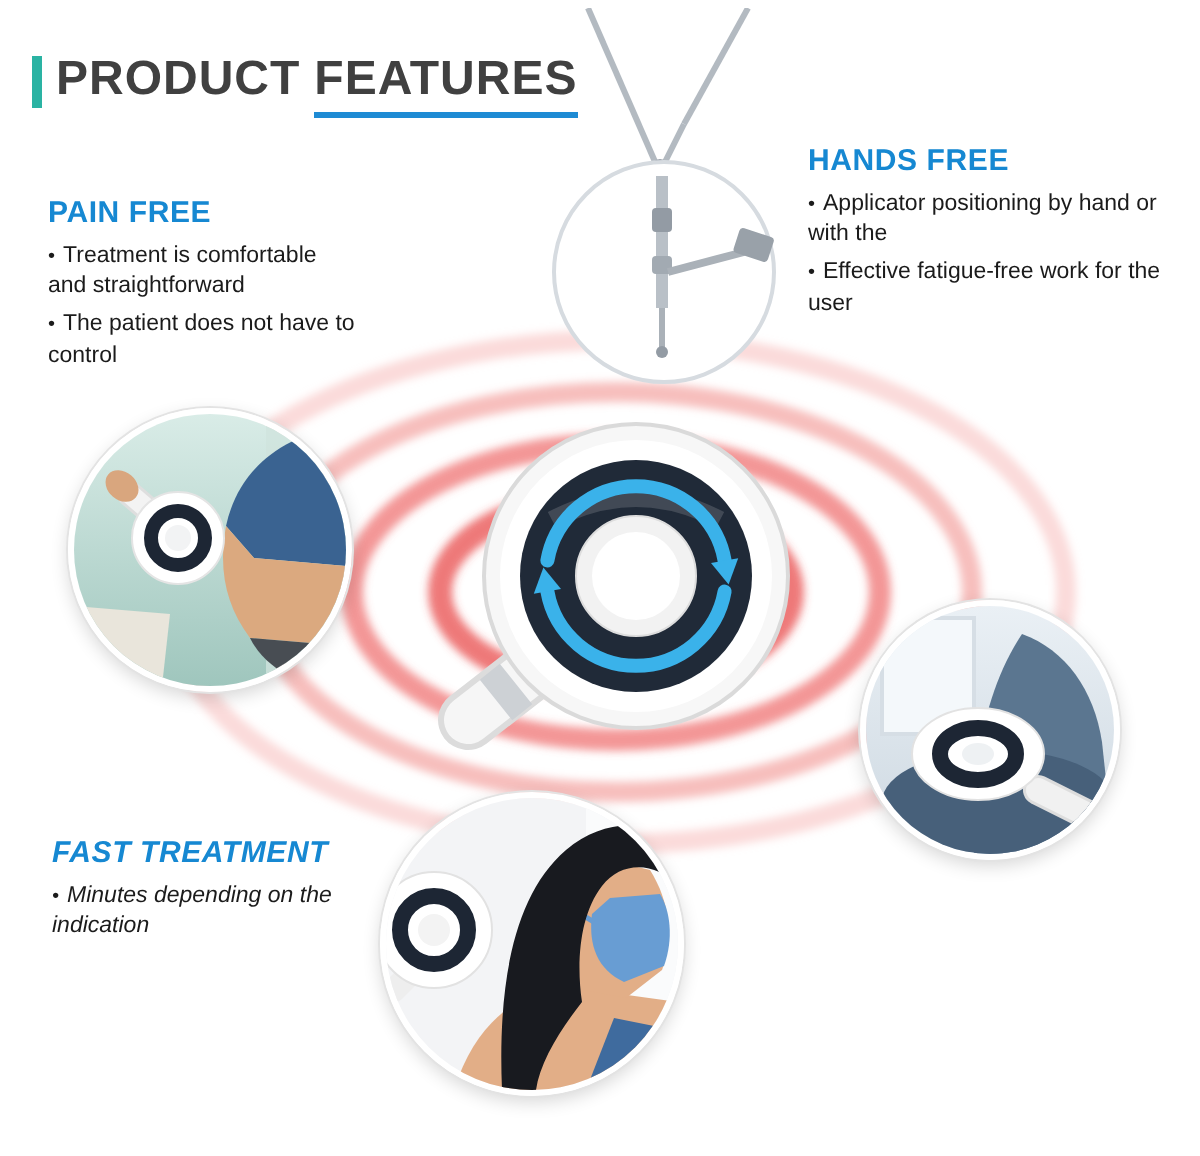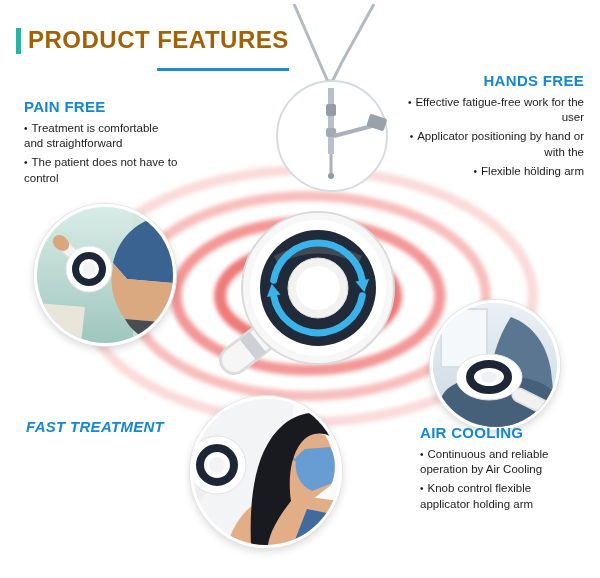--- a/index.html
+++ b/index.html
@@ -4,29 +4,29 @@
 <style>
   html,body{margin:0;padding:0;background:#fff;}
   .canvas{position:relative;width:600px;height:578px;background:#ffffff;overflow:hidden;
           font-family:"Liberation Sans",sans-serif;}
   svg{display:block;}
   .abs{position:absolute;}
 
   
   .title{position:absolute;left:16px;top:26px;display:flex;align-items:flex-start;gap:7px;}
   .tbar{width:5px;height:26px;background:#2ab3a3;margin-top:2px;}
-  .tword{font-size:24px;font-weight:bold;color:#a16207;letter-spacing:.5px;}
-  .tword.u{border-bottom:3px solid #1e8bd4;padding-bottom:14px;}
+  .tword{font-size:24px;font-weight:bold;color:#404040;letter-spacing:.5px;}
+  .tword.u{border-bottom:3px solid #1e8bd4;padding-bottom:2px;}
 
   
   .feature h3{margin:0 0 6px 0;font-size:15px;font-weight:bold;color:#1688d2;letter-spacing:.3px;}
   .bullet{font-size:11.5px;color:#1b1b1b;line-height:1.32;margin-bottom:4px;}
   .bullet .b{margin-right:4px;font-size:10px;}
   .f-pain{left:24px;top:98px;width:154px;}
-  .f-hands{left:404px;top:72px;width:180px;text-align:right;}
+  .f-hands{left:404px;top:72px;width:180px;}
   .f-fast{left:26px;top:418px;width:150px;font-style:italic;}
   .f-air{left:420px;top:424px;width:156px;}
 
   
   .photo{position:absolute;border-radius:50%;overflow:hidden;border:3px solid #fff;
          box-shadow:0 0 0 1px #e3e3e3, 0 3px 9px rgba(0,0,0,.16);}
   .ph-back{left:34px;top:204px;width:136px;height:136px;}
   .ph-shoulder{left:190px;top:396px;width:146px;height:146px;}
   .ph-chair{left:430px;top:300px;width:124px;height:124px;}
 </style>
@@ -147,28 +147,23 @@
   </div>
 
   <div class="feature abs f-pain">
     <h3>PAIN FREE</h3>
     <div class="bullet"><span class="b">•</span><span>Treatment is comfortable and straightforward</span></div>
     <div class="bullet"><span class="b">•</span><span>The patient does not have to control</span></div>
   </div>
 
   <div class="feature abs f-hands">
     <h3>HANDS FREE</h3>
+    <div class="bullet"><span class="b">•</span><span>Applicator positioning by hand or with the</span></div>
     <div class="bullet"><span class="b">•</span><span>Effective fatigue-free work for the user</span></div>
-    <div class="bullet"><span class="b">•</span><span>Applicator positioning by hand or with the</span></div>
-    <div class="bullet"><span class="b">•</span><span>Flexible hölding arm</span></div>
   </div>
 
   <div class="feature abs f-fast">
     <h3>FAST TREATMENT</h3>
+    <div class="bullet"><span class="b">•</span><span>Minutes depending on the indication</span></div>
   </div>
 
-  <div class="feature abs f-air">
-    <h3>AIR COOLING</h3>
-    <div class="bullet"><span class="b">•</span><span>Continuous and reliable operation by Air Cooling</span></div>
-    <div class="bullet"><span class="b">•</span><span>Knob control flexible applicator holding arm</span></div>
-  </div>
 
 </div>
 
 </body></html>

